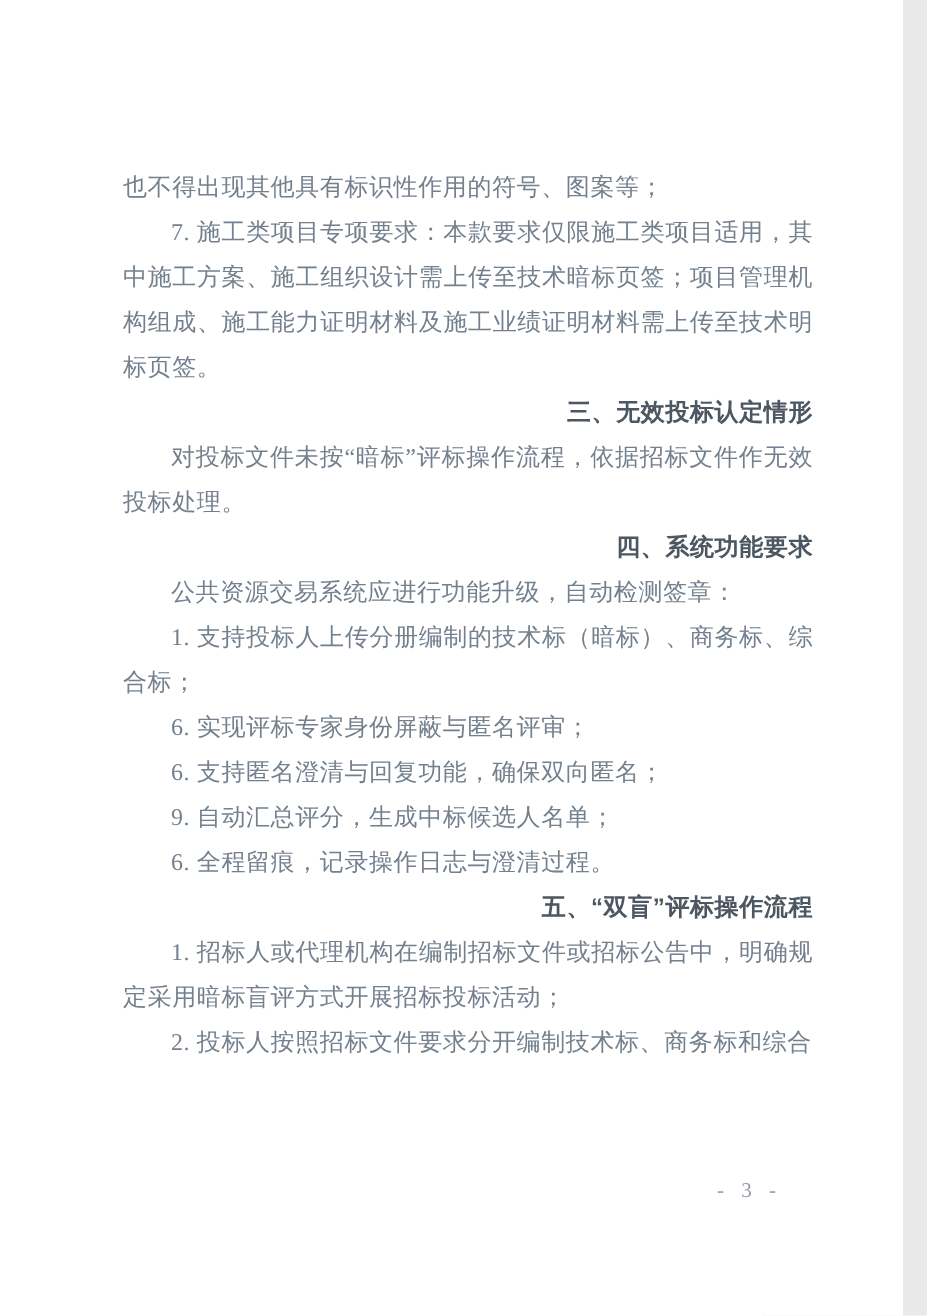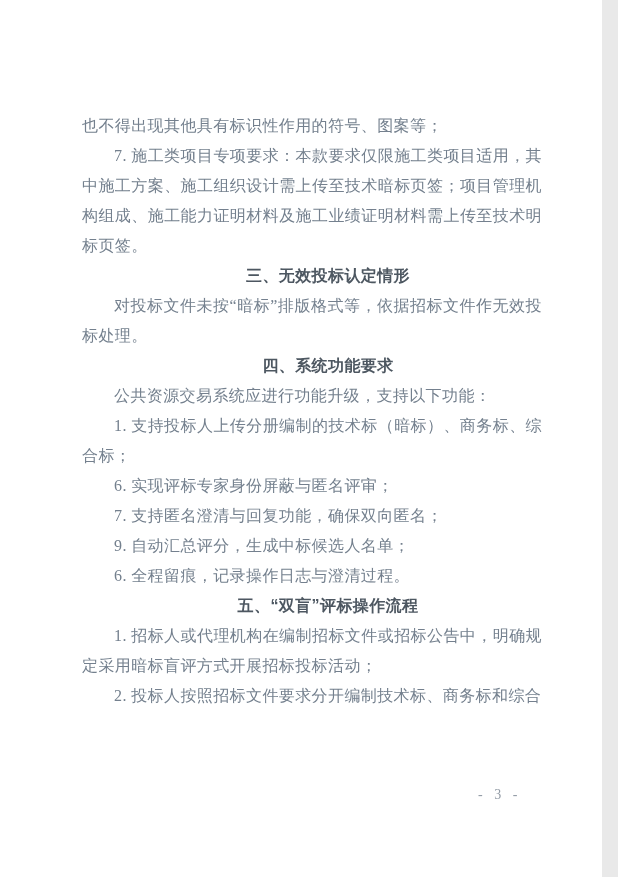--- a/index.html
+++ b/index.html
@@ -39,21 +39,21 @@
     text-indent:2em;
   }
   .doc-body h2.heading{
     margin:0;
     font-size:16px;
     line-height:30px;
     font-weight:bold;
     color:var(--heading-color);
     font-family:"Liberation Sans", sans-serif;
     text-indent:2em;
-    text-align:center;
+    text-align:right;
     letter-spacing:0.4px;
   }
   .page-footer{
     position:absolute;
     left:0;top:784px;
     width:618px;
     height:22px;
   }
   .page-number{
     position:absolute;
@@ -66,26 +66,26 @@
   }
 </style>
 </head>
 <body>
 
 <div class="page">
   <div class="doc-body">
       <p class="">也不得出现其他具有标识性作用的符号、图案等；</p>
       <p class=" indent">7. 施工类项目专项要求：本款要求仅限施工类项目适用，其中施工方案、施工组织设计需上传至技术暗标页签；项目管理机构组成、施工能力证明材料及施工业绩证明材料需上传至技术明标页签。</p>
       <h2 class="heading">三、无效投标认定情形</h2>
-      <p class=" indent">对投标文件未按“暗标”排版格式等，依据招标文件作无效投标处理。</p>
+      <p class=" indent">对投标文件未按“暗标”评标操作流程，依据招标文件作无效投标处理。</p>
       <h2 class="heading">四、系统功能要求</h2>
-      <p class=" indent">公共资源交易系统应进行功能升级，支持以下功能：</p>
+      <p class=" indent">公共资源交易系统应进行功能升级，自动检测签章：</p>
       <p class=" indent">1. 支持投标人上传分册编制的技术标（暗标）、商务标、综合标；</p>
       <p class=" indent">6. 实现评标专家身份屏蔽与匿名评审；</p>
-      <p class=" indent">7. 支持匿名澄清与回复功能，确保双向匿名；</p>
+      <p class=" indent">6. 支持匿名澄清与回复功能，确保双向匿名；</p>
       <p class=" indent">9. 自动汇总评分，生成中标候选人名单；</p>
       <p class=" indent">6. 全程留痕，记录操作日志与澄清过程。</p>
       <h2 class="heading">五、“双盲”评标操作流程</h2>
       <p class=" indent">1. 招标人或代理机构在编制招标文件或招标公告中，明确规定采用暗标盲评方式开展招标投标活动；</p>
       <p class=" indent">2. 投标人按照招标文件要求分开编制技术标、商务标和综合</p>
     </div>
   <div class="page-footer">
     <span class="page-number">- 3 -</span>
   </div>
 </div>

